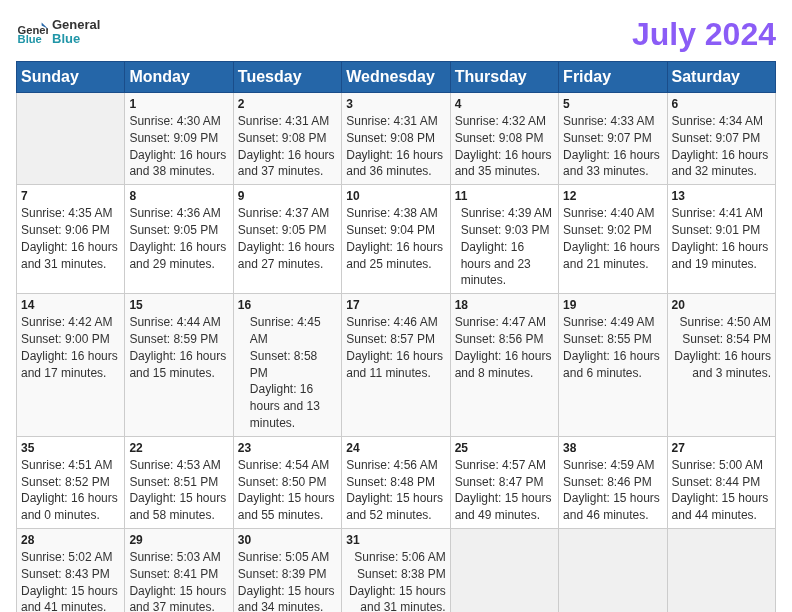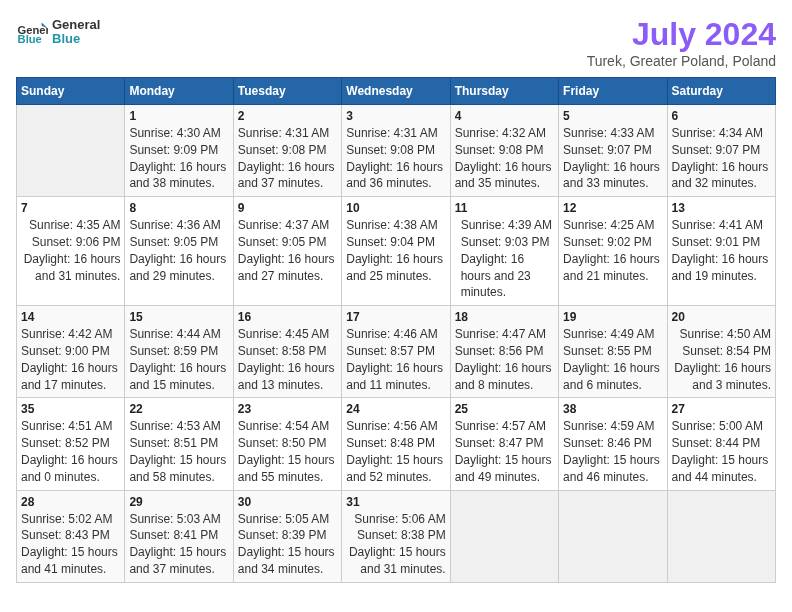--- a/index.html
+++ b/index.html
@@ -50,21 +50,21 @@
     table {
       width: 100%;
       border-collapse: collapse;
       font-size: 11px;
     }
     thead tr th {
       background: #2566a8;
       color: #fff;
       padding: 6px 4px;
       text-align: left;
-      font-size: 12px;
+      font-size: 16px;
       border: 1px solid #1a4d8a;
     }
     tbody tr td {
       border: 1px solid #ccc;
       vertical-align: top;
       padding: 4px;
       width: 108px;
       min-height: 80px;
     }
     tbody tr:nth-child(odd) td {
@@ -99,21 +99,20 @@
       <text x="2" y="34" font-size="14" font-weight="bold" fill="#2196a8">Blue</text>
       <polygon points="32,8 40,16 32,12" fill="#2566a8"></polygon>
     </svg>
     <div class="logo-text">
       <span>General</span>
       <span style="color:#2196a8">Blue</span>
     </div>
   </div>
   <div class="title-block">
     <h1>July 2024</h1>
-    <h2>Turek, Greater Poland, Poland</h2>
   </div>
 </div>
 
 <table>
   <thead>
     <tr>
     <th>Sunday</th>
         <th>Monday</th>
         <th>Tuesday</th>
         <th>Wednesday</th>
@@ -158,21 +157,21 @@
         <td>
           <span class="day-num">6</span>
           <div class="day-info" style="white-space: pre-line;">Sunrise: 4:34 AM
 Sunset: 9:07 PM
 Daylight: 16 hours and 32 minutes.</div>
         </td>
       </tr>
       <tr>
         <td>
           <span class="day-num">7</span>
-          <div class="day-info" style="white-space: pre-line; text-align: right;">Sunrise: 4:35 AM
+          <div class="day-info" style="white-space: pre-line;">Sunrise: 4:35 AM
 Sunset: 9:06 PM
 Daylight: 16 hours and 31 minutes.</div>
         </td>
         <td>
           <span class="day-num">8</span>
           <div class="day-info" style="white-space: pre-line;">Sunrise: 4:36 AM
 Sunset: 9:05 PM
 Daylight: 16 hours and 29 minutes.</div>
         </td>
         <td>
@@ -188,21 +187,21 @@
 Daylight: 16 hours and 25 minutes.</div>
         </td>
         <td>
           <span class="day-num">11</span>
           <div class="day-info" style="white-space: pre-line; margin-left: 6px;">Sunrise: 4:39 AM
 Sunset: 9:03 PM
 Daylight: 16 hours and 23 minutes.</div>
         </td>
         <td>
           <span class="day-num">12</span>
-          <div class="day-info" style="white-space: pre-line;">Sunrise: 4:25 AM
+          <div class="day-info" style="white-space: pre-line;">Sunrise: 4:40 AM
 Sunset: 9:02 PM
 Daylight: 16 hours and 21 minutes.</div>
         </td>
         <td>
           <span class="day-num">13</span>
           <div class="day-info" style="white-space: pre-line;">Sunrise: 4:41 AM
 Sunset: 9:01 PM
 Daylight: 16 hours and 19 minutes.</div>
         </td>
       </tr>
@@ -214,21 +213,21 @@
 Daylight: 16 hours and 17 minutes.</div>
         </td>
         <td>
           <span class="day-num">15</span>
           <div class="day-info" style="white-space: pre-line;">Sunrise: 4:44 AM
 Sunset: 8:59 PM
 Daylight: 16 hours and 15 minutes.</div>
         </td>
         <td>
           <span class="day-num">16</span>
-          <div class="day-info" style="white-space: pre-line;">Sunrise: 4:45 AM
+          <div class="day-info" style="white-space: pre-line; margin-left: 12px;">Sunrise: 4:45 AM
 Sunset: 8:58 PM
 Daylight: 16 hours and 13 minutes.</div>
         </td>
         <td>
           <span class="day-num">17</span>
           <div class="day-info" style="white-space: pre-line;">Sunrise: 4:46 AM
 Sunset: 8:57 PM
 Daylight: 16 hours and 11 minutes.</div>
         </td>
         <td>

